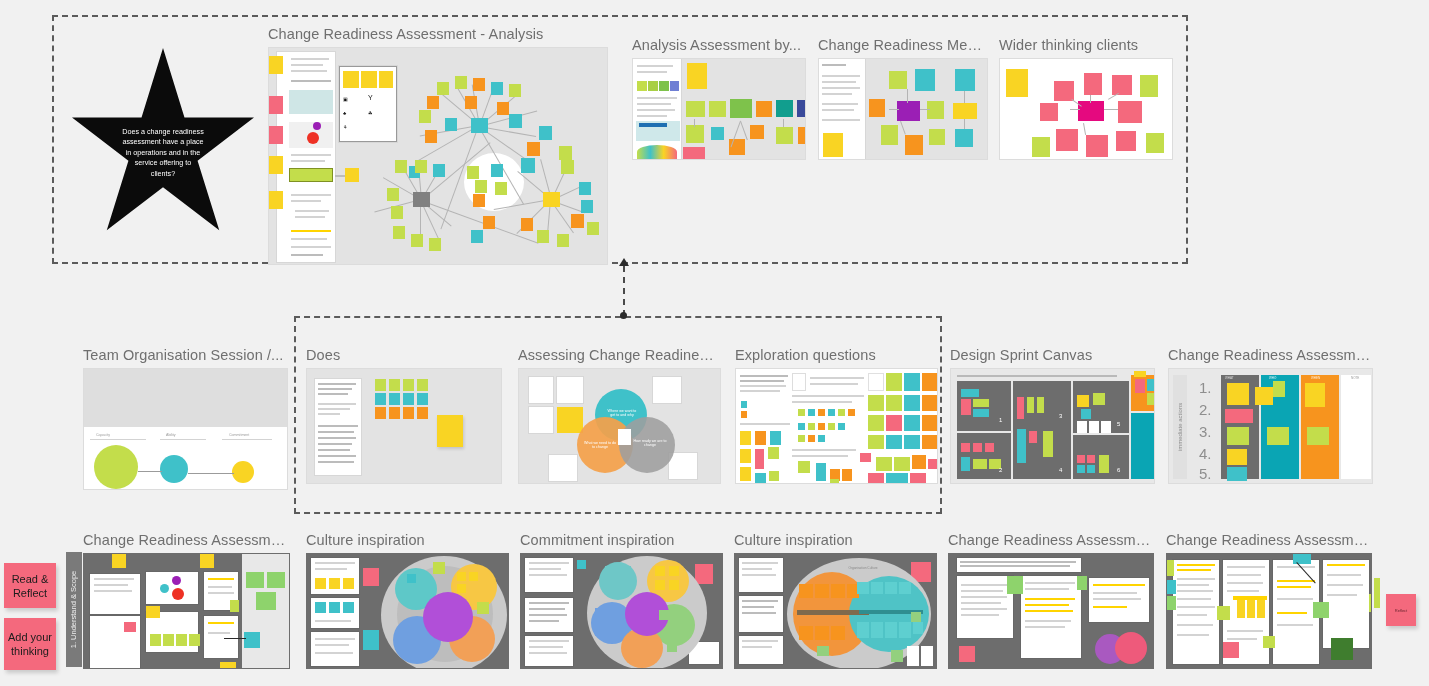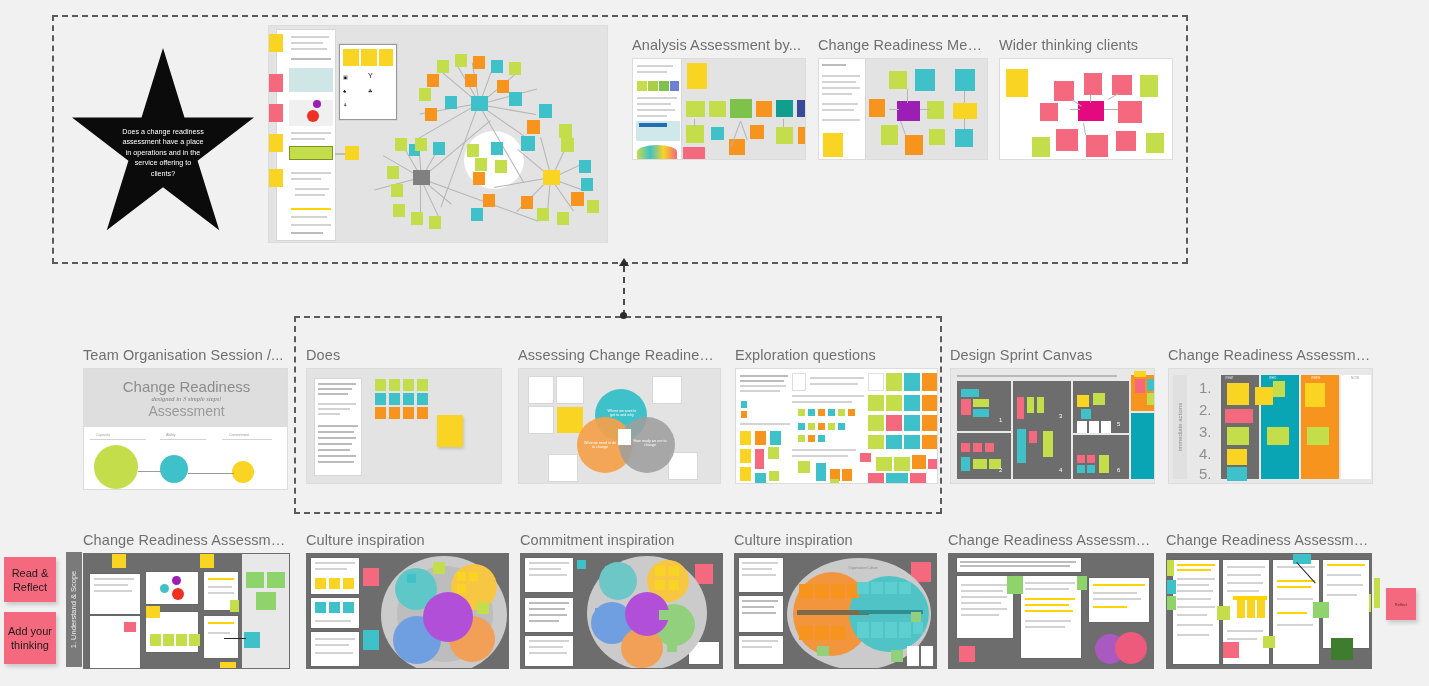--- a/index.html
+++ b/index.html
@@ -95,20 +95,21 @@
   .sticky {
     position: absolute;
     background: #f4697d;
     box-shadow: 2px 3px 4px rgba(0,0,0,.16);
     display: flex; align-items: center; justify-content: center;
     text-align: center;
     color: #1c1c1c;
     font-size: 11px;
     line-height: 14px;
     padding: 3px;
+    margin-top: 6px;
   }
   .sticky.tiny { font-size: 4px; line-height: 5px; color:#6b2630; }
 
   .vband {
     position: absolute;
     background: #7a7a7a;
     color: #efefef;
     font-size: 7.5px;
     display: flex; align-items: center; justify-content: center;
   }
@@ -142,20 +143,21 @@
 
   <div class="connector" style="left:623px; top:266px; height:50px;"></div>
   <div class="arrow-up" style="left:619px; top:258px;"></div>
   <div class="arrow-dot" style="left:620px; top:312px;"></div>
 
   <div class="star" style="left:72px; top:48px; width:182px; height:196px;">
     <div class="star-text">Does a change readiness assessment have a place in operations and in the service offering to clients?</div>
   </div>
 
   <div class="frame" style="left:268px; top:25px; width:340px;">
+    <div class="frame-title">Change Readiness Assessment - Analysis</div>
     <div class="frame-body" style="width:340px; height:218px;">
 
       <div class="doc" style="left:8px; top:4px; width:58px; height:210px;"></div>
       <div class="nt" style="left:0px; top:8px; width:14px; height:18px; background:#f9d423;"></div>
       <div class="nt" style="left:0px; top:48px; width:14px; height:18px; background:#f4697d;"></div>
       <div class="nt" style="left:0px; top:78px; width:14px; height:18px; background:#f4697d;"></div>
       <div class="nt" style="left:0px; top:108px; width:14px; height:18px; background:#f9d423;"></div>
       <div class="nt" style="left:0px; top:143px; width:14px; height:18px; background:#f9d423;"></div>
 
       <div class="line" style="left:22px; top:10px; width:38px;"></div>
@@ -367,25 +369,20 @@
       <div class="edge" style="left:104px;top:50px;width:14px;"></div>
       <div class="edge" style="left:84px;top:64px;width:12px;transform:rotate(80deg);"></div>
       <div class="edge" style="left:72px;top:40px;width:12px;transform:rotate(35deg);"></div>
       <div class="edge" style="left:108px;top:40px;width:12px;transform:rotate(-30deg);"></div>
     </div>
   </div>
 
   <div class="frame" style="left:83px; top:346px; width:205px;">
     <div class="frame-title">Team Organisation Session /...</div>
     <div class="frame-body" style="width:205px; height:122px; background:#dedede;">
-      <div style="position:absolute; left:0; top:0; width:205px; height:58px; display:flex; flex-direction:column; align-items:center; justify-content:center;">
-        <div style="color:#8c8c8c; font-size:15px; line-height:17px;">Change Readiness</div>
-        <div style="color:#7d7d7d; font-size:6.5px; font-family:'Liberation Serif', serif; font-style:italic; line-height:8px;">designed in 3 simple steps!</div>
-        <div style="color:#9a9a9a; font-size:14px; line-height:16px;">Assessment</div>
-      </div>
       <div style="position:absolute; left:0; top:58px; width:205px; height:64px; background:#fff;">
         <div style="position:absolute;left:12px;top:6px;font-size:3.6px;color:#9b9b9b;">Capacity</div>
         <div style="position:absolute;left:82px;top:6px;font-size:3.6px;color:#9b9b9b;">Ability</div>
         <div style="position:absolute;left:145px;top:6px;font-size:3.6px;color:#9b9b9b;">Commitment</div>
         <div class="line" style="left:6px;top:12px;width:56px;height:1px;"></div>
         <div class="line" style="left:76px;top:12px;width:46px;height:1px;"></div>
         <div class="line" style="left:138px;top:12px;width:50px;height:1px;"></div>
         <div class="circle" style="left:10px;top:18px;width:44px;height:44px;background:#c3dd4b;"></div>
         <div class="circle" style="left:76px;top:28px;width:28px;height:28px;background:#3fc1c9;"></div>
         <div class="circle" style="left:148px;top:34px;width:22px;height:22px;background:#f9d423;"></div>

